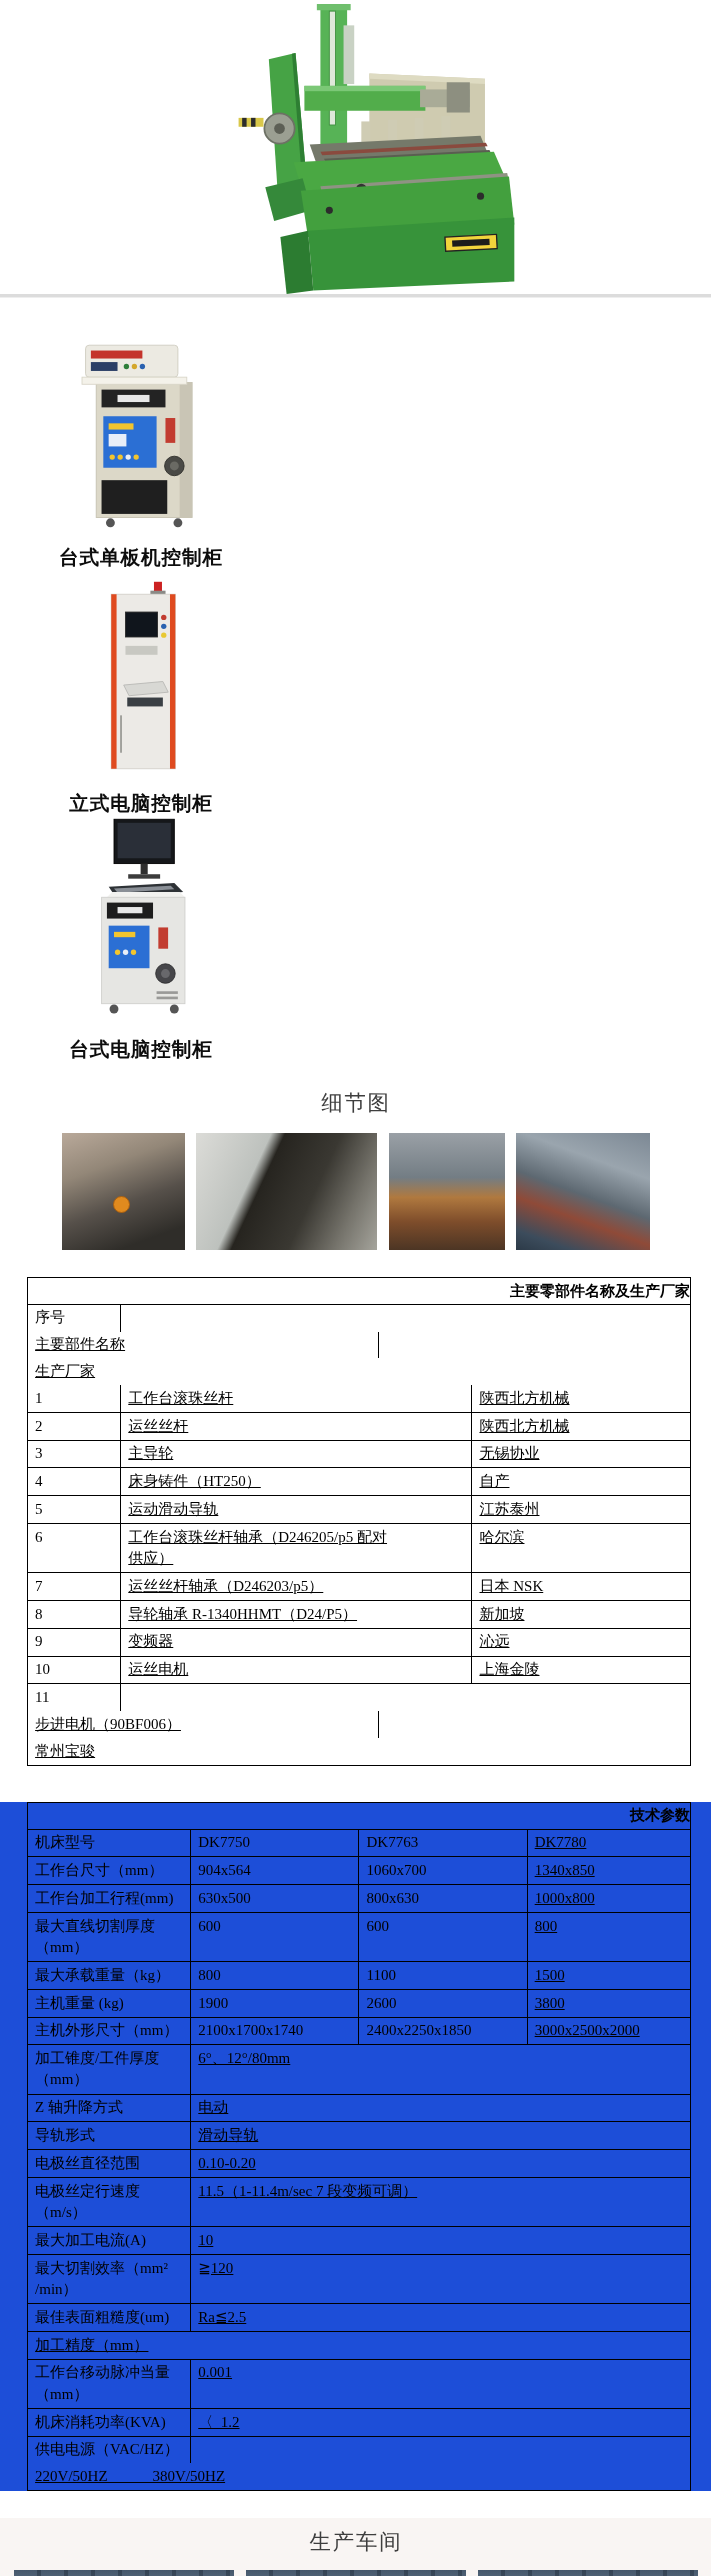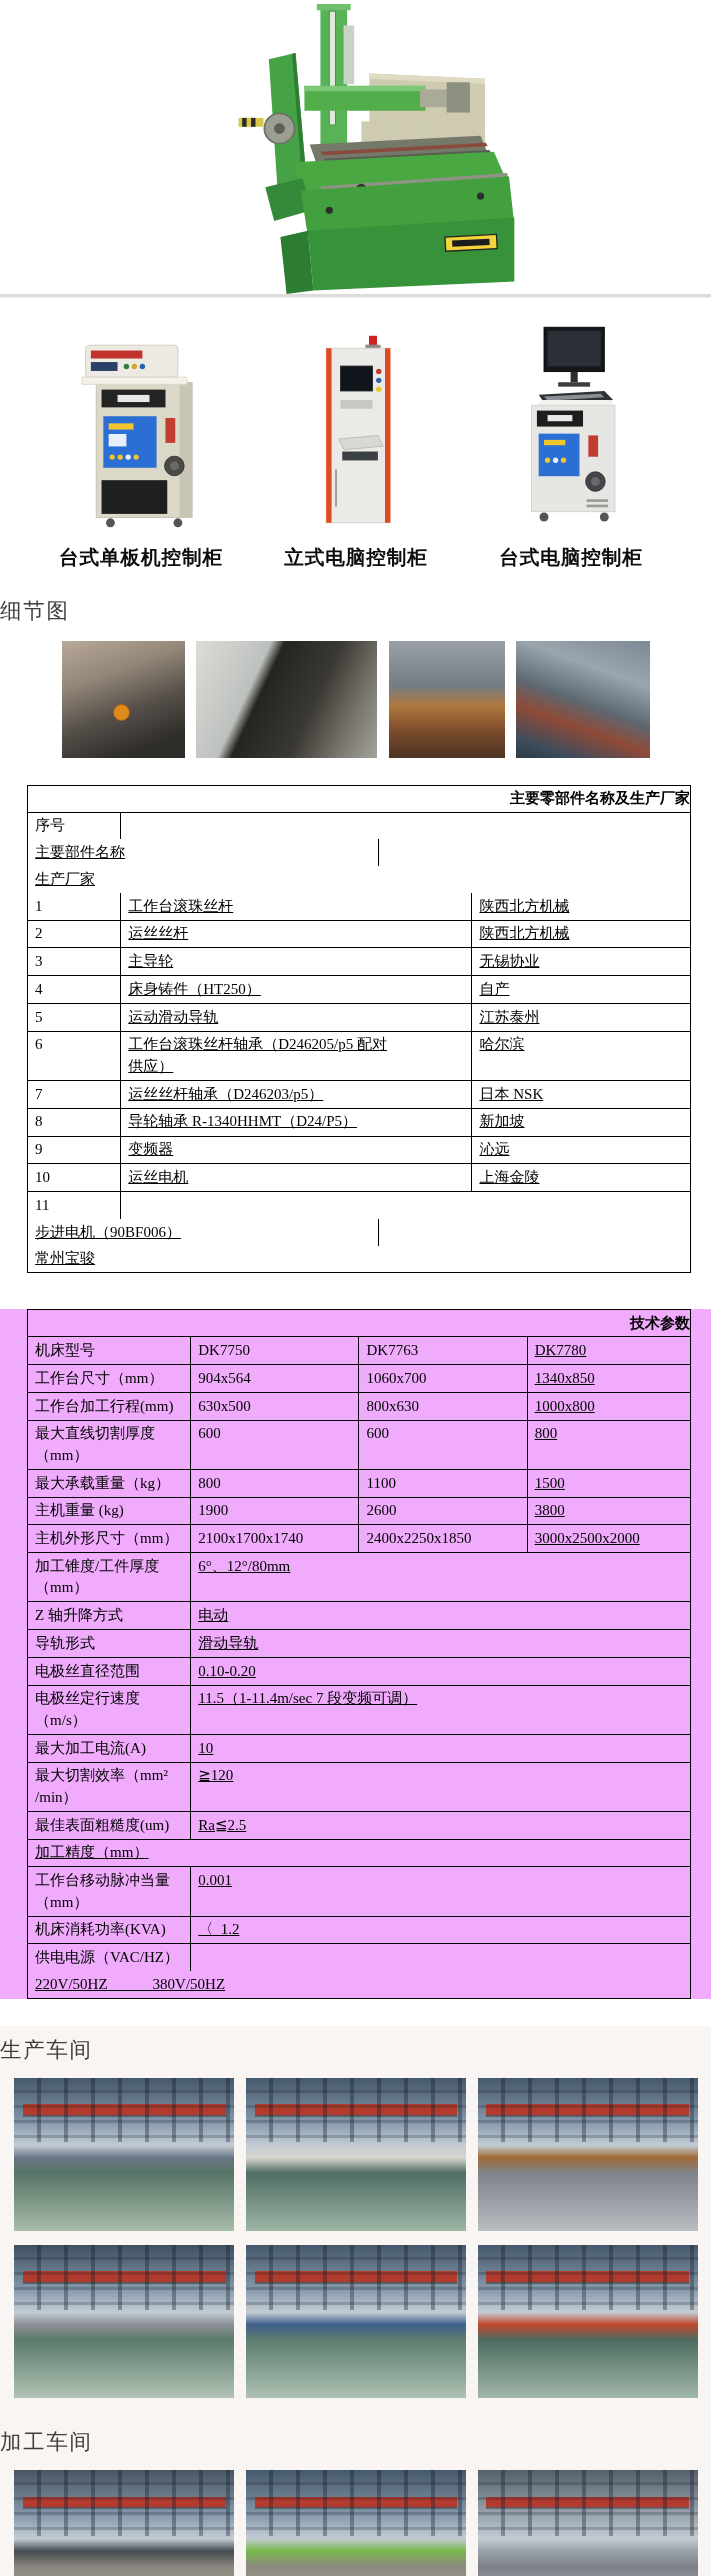--- a/index.html
+++ b/index.html
@@ -6,28 +6,28 @@
   body{width:712px;font-family:"Liberation Sans",sans-serif;color:#000;}
   .page{width:712px;overflow:hidden;}
   section{display:block;}
 
   
   .hero{height:294px;background:#fff;position:relative;}
   .hero svg{position:absolute;left:187px;top:3.6px;}
   .hero-divider{height:2.7px;background:#dcdcdc;border-bottom:0.9px solid #eee;}
 
   
-  .cabinets{display:flex;justify-content:space-between;padding:27px 43px 5.3px 43px;background:#fff;}
+  .cabinets{display:flex;justify-content:space-between;padding:27px 43px 5.3px 43px;background:#fff;flex-direction:column;}
   .cab{display:flex;flex-direction:column;align-items:center;width:196px;}
   .cab .art{height:212px;display:flex;align-items:flex-end;justify-content:center;}
   .cab-label{font-size:19.6px;font-weight:bold;color:#0d0d0d;margin-top:7.1px;letter-spacing:0.9px;}
 
   
   .details{background:#fff;padding-top:19.6px;}
-  h2.sec{margin:0;font-size:21.4px;font-weight:500;color:#3e3e3e;letter-spacing:1.8px;}
+  h2.sec{margin:0;text-align:center;font-size:21.4px;font-weight:500;color:#3e3e3e;letter-spacing:1.8px;}
   .detail-row{display:flex;justify-content:center;align-items:center;gap:11.6px;margin-top:16px;height:117px;}
   .detail-row .photo{height:117px;}
   .dv1{width:123px;}.dv2{width:181px;}.dv3{width:116px;}.dv4{width:134px;}
 
   
   .photo{position:relative;overflow:hidden;background:
     linear-gradient(180deg,var(--roofA,#46586c) 0%,var(--roofB,#8296a8) 28%,var(--wall,#c3ccd4) 44%,
     var(--mach,#6a7686) 52%,var(--floorA,#5f7a6c) 62%,var(--floorB,#aebfb2) 100%);}
   .photo.fact::before{content:"";position:absolute;left:4%;right:4%;top:17%;height:7%;
     background:#b23b2e;box-shadow:0 1.8px 0 rgba(40,20,15,.45);}
@@ -56,21 +56,21 @@
   
   .tbl{width:662px;margin-left:27px;border:0.9px solid #000;font-family:"Liberation Serif","DejaVu Serif",serif;font-size:15px;}
   .tbl-title{text-align:right;font-weight:bold;border-bottom:0.9px solid #000;padding:2.7px 0;line-height:20.5px;}
   .trow{display:flex;border-bottom:0.9px solid #000;}
   .trow:last-child{border-bottom:none;flex-direction:column;}
   .tcell{padding:2.7px 7.1px;line-height:21.4px;border-right:0.9px solid #000;white-space:pre-line;}
   .tcell:last-child{border-right:none;text-decoration:underline;}
   .p-c1{width:78px;}.p-c2{width:336px;text-decoration:underline;}.p-c3{flex:1;}
   .t-c1{width:148px;}.t-cv{width:153px;}.t-cm{flex:1;white-space:pre;}
   .parts-sec{margin-top:27px;background:#fff;}
-  .tech-sec{margin-top:36px;background:#f0abfc;}
+  .tech-sec{margin-top:36px;background:#1d4ed8;}
 
   
   .bottom{margin-top:27px;background:#f9f5f3;padding-top:9px;padding-bottom:16px;}
   .grid3{display:flex;justify-content:center;gap:11.6px;margin-top:14.2px;}
   .grid3 .photo{width:220px;height:153px;}
   .grid2{display:flex;justify-content:center;gap:13.3px;margin-top:10.7px;}
   .grid2 .photo{width:225px;height:151px;}
   .proc h2.sec{margin-top:28.5px;}
   .proc .grid3 .photo{height:156px;}
 </style>

